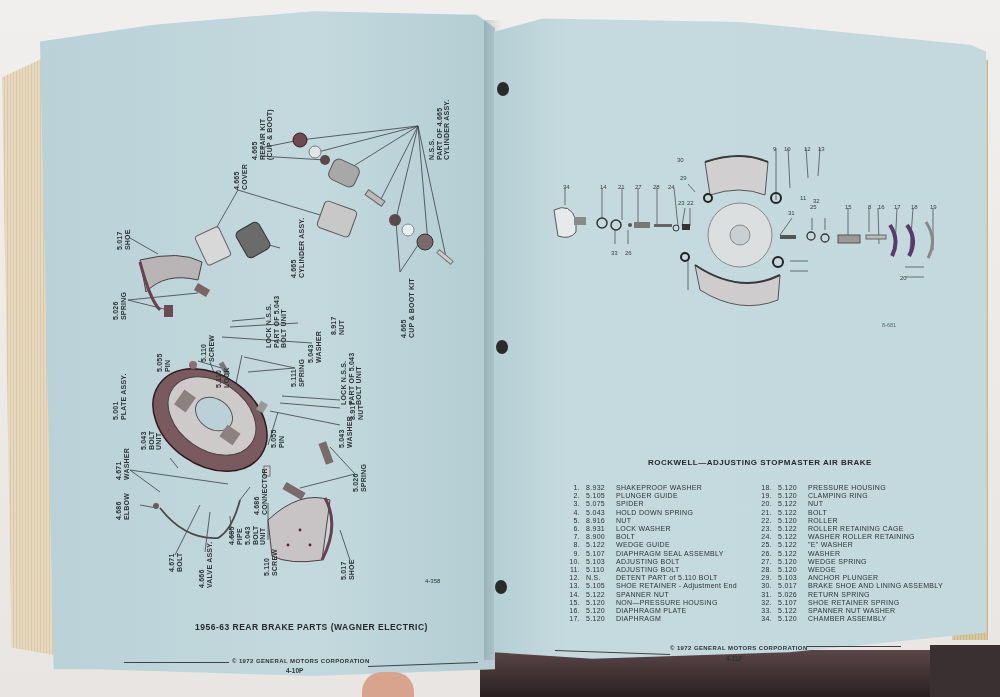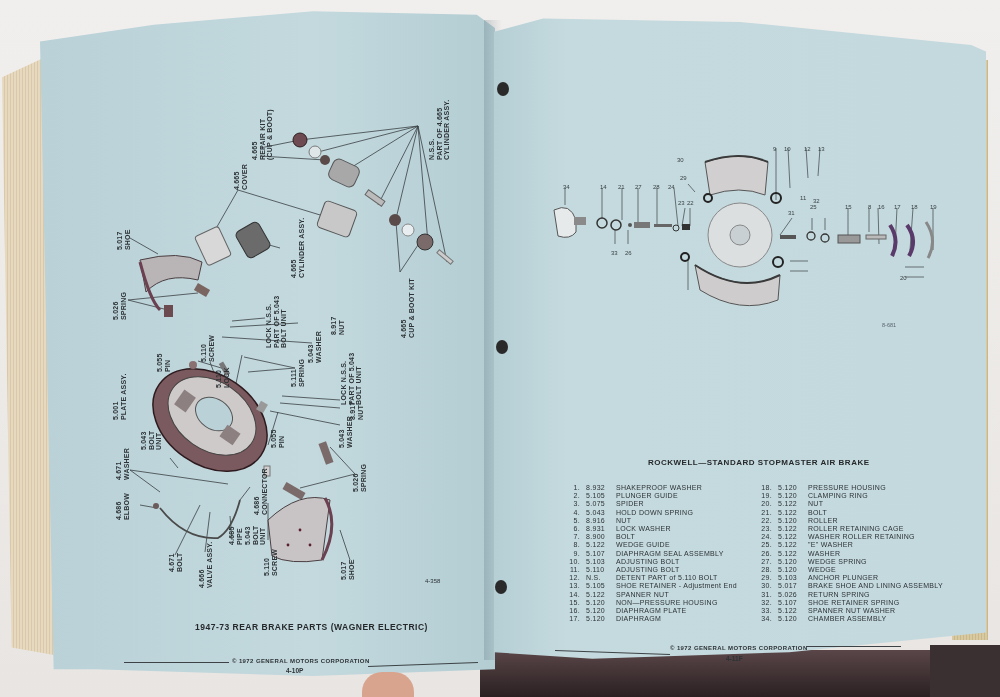--- a/index.html
+++ b/index.html
@@ -191,21 +191,21 @@
 <div class="lbl" style="left:168px;top:572px;">4.671
 BOLT</div>
 <div class="lbl" style="left:198px;top:588px;">4.666
 VALVE ASSY.</div>
 <div class="lbl" style="left:263px;top:576px;">5.110
 SCREW</div>
 <div class="lbl" style="left:340px;top:580px;">5.017
 SHOE</div>
 
 <div class="tiny" style="left:425px;top:578px;font-size:6px;color:#2d3336;">4-358</div>
-<div class="caption" style="left:195px;top:622px;font-size:8.5px;">1947-73 REAR BRAKE PARTS (WAGNER ELECTRIC)</div>
+<div class="caption" style="left:195px;top:622px;font-size:8.5px;">1956-63 REAR BRAKE PARTS (WAGNER ELECTRIC)</div>
 <div class="footer-line" style="left:124px;top:662px;width:105px;"></div>
 <div class="footer-text" style="left:232px;top:658px;font-size:6px;">© 1972 GENERAL MOTORS CORPORATION</div>
 <div class="footer-line" style="left:368px;top:664px;width:110px;transform:rotate(-2deg);"></div>
 <div class="pagenum" style="left:286px;top:667px;font-size:6.5px;">4-10P</div>
 
 <div class="right-page"></div>
 <div class="hole" style="left:497px;top:82px;"></div>
 <div class="hole" style="left:496px;top:340px;"></div>
 <div class="hole" style="left:495px;top:580px;"></div>
 
@@ -297,21 +297,21 @@
 <div class="num" style="left:868px;top:204px;">8</div>
 <div class="num" style="left:911px;top:204px;">18</div>
 <div class="num" style="left:894px;top:204px;">17</div>
 <div class="num" style="left:930px;top:204px;">19</div>
 <div class="num" style="left:900px;top:275px;">20</div>
 <div class="num" style="left:625px;top:250px;">26</div>
 <div class="num" style="left:611px;top:250px;">33</div>
 
 <div class="tiny" style="left:882px;top:322px;">8-681</div>
 
-<div class="caption" style="left:648px;top:458px;font-size:8px;">ROCKWELL—STANDARD STOPMASTER AIR BRAKE</div>
+<div class="caption" style="left:648px;top:458px;font-size:8px;">ROCKWELL—ADJUSTING STOPMASTER AIR BRAKE</div>
 
 <div class="parts-list" style="left:566px;top:484px;">
   <div class="row">
       <span class="n">1.</span>
       <span class="c">8.932</span>
       <span>SHAKEPROOF WASHER</span>
     </div>
   <div class="row">
       <span class="n">2.</span>
       <span class="c">5.105</span>

